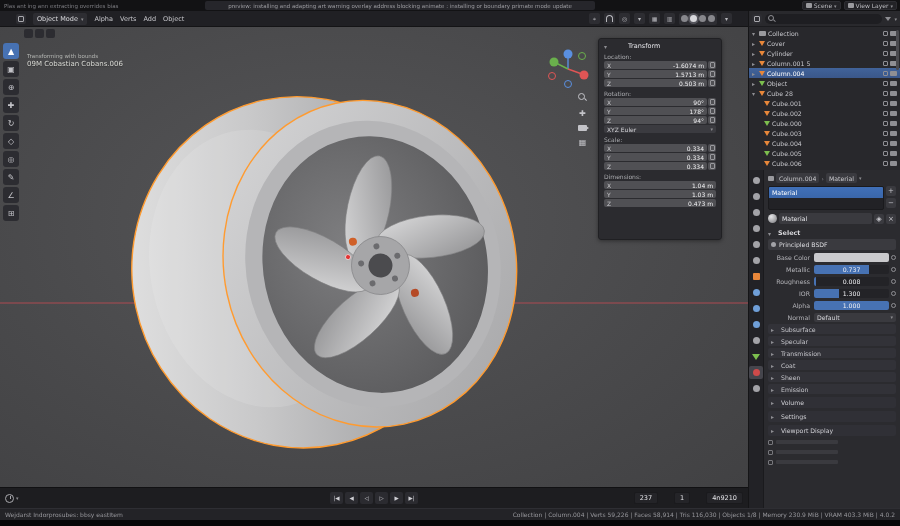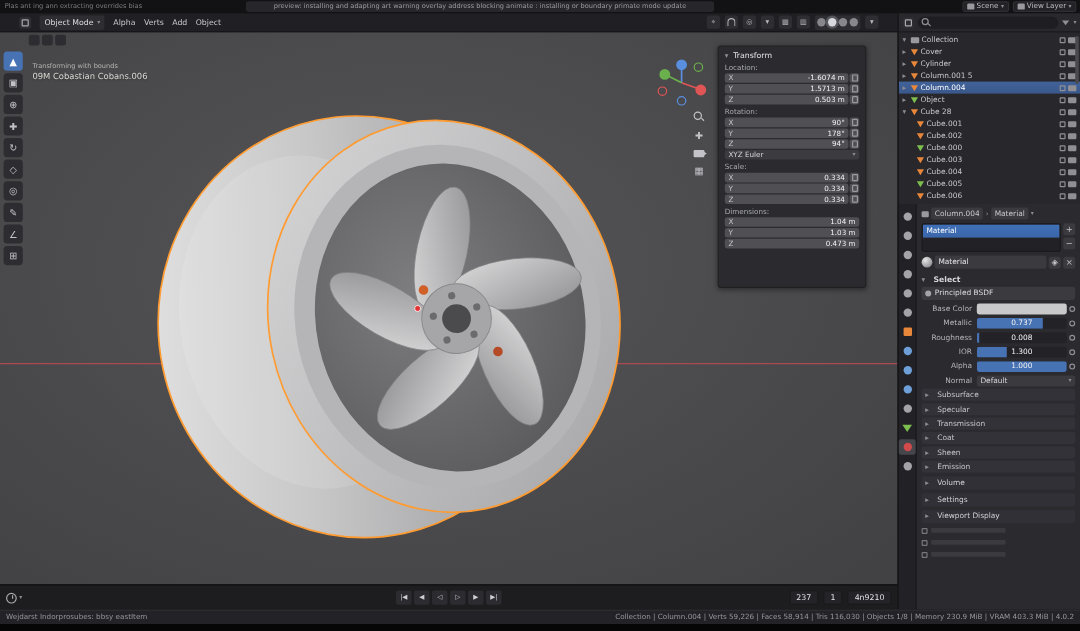--- a/index.html
+++ b/index.html
@@ -49,21 +49,21 @@
   #sideicons{position:absolute;left:578px;top:66px;display:flex;flex-direction:column;gap:7px;align-items:center}
   .sic{font-size:8px;color:#c3c3c8;line-height:9px}
   .mag{position:relative;width:9px;height:9px}
   .mag::before{content:"";position:absolute;left:0;top:0;width:5px;height:5px;border:1.2px solid #c3c3c8;border-radius:50%}
   .mag::after{content:"";position:absolute;left:6px;top:6px;width:3px;height:1.2px;background:#c3c3c8;transform:rotate(45deg)}
   .cam{width:9px;height:6px;background:#c3c3c8;border-radius:1px;position:relative}
   .cam::after{content:"";position:absolute;right:-2px;top:1px;border-left:3px solid #c3c3c8;border-top:2px solid transparent;border-bottom:2px solid transparent}
 
   
   #npanel{position:absolute;left:598px;top:11px;width:124px;height:202px;background:rgba(42,42,46,.97);border:1px solid #202023;border-radius:3px;padding:3px 5px;font-size:6px;box-shadow:0 1px 4px rgba(0,0,0,.4)}
-  .np-h{font-size:6.5px;color:#e4e4e8;display:flex;gap:0;align-items:center}
+  .np-h{font-size:6.5px;color:#e4e4e8;display:flex;gap:17px;align-items:center}
   .np-l{color:#aaabaf;margin:3px 0 1px}
   .np-row{display:flex;margin-bottom:1px;height:8px}
   .np-f{flex:1;background:#505054;border-radius:2px;display:flex;padding:0 3px;align-items:center}
   .np-f .ax{color:#c9c9cd;width:8px}
   .np-f .vv{margin-left:auto;color:#f2f2f4}
   .lock{width:8px;height:8px;background:#505054;border-radius:2px;margin-left:1px;display:flex;align-items:center;justify-content:center}
   .lock::before{content:"";width:3px;height:4px;border:1px solid #9a9a9e;border-radius:1px}
   .np-dd{height:8px;background:#3b3b40;border-radius:2px;display:flex;align-items:center;padding:0 3px;margin-top:1px;color:#d6d6da;justify-content:space-between}
   .exp{color:#8d8d92;font-size:6px;width:7px;flex:none}
 
@@ -119,21 +119,21 @@
   .ghost{margin-top:2px;height:8px;display:flex;gap:3px;align-items:center}
   .gbox{width:5px;height:5px;border:1px solid #77777c;border-radius:1px}
   .gbar{width:62px;height:4px;background:#3a3a3f;border-radius:1px}
 
   
   #timeline{left:0;top:487px;width:748px;height:21px;background:#1d1d20;border-top:1px solid #111113;display:flex;align-items:center;padding:0 5px}
   .clock{width:9px;height:9px;border:1.2px solid #a9a9ae;border-radius:50%;position:relative}
   .clock::after{content:"";position:absolute;left:3.5px;top:1.5px;width:1px;height:3px;background:#a9a9ae}
   #transport{position:absolute;left:330px;display:flex;gap:2px}
   .tbtn{min-width:13px;height:12px;background:#2b2b30;border-radius:2px;display:flex;align-items:center;justify-content:center;font-size:5.5px;color:#cfcfd4;padding:0 2px}
-  #tlfields{margin-left:auto;display:flex;gap:4px;align-items:center}
+  #tlfields{margin-left:auto;display:flex;gap:16px;align-items:center}
   .tfr{height:12px;background:#242428;border:1px solid #1a1a1d;border-radius:2px;display:flex;align-items:center;justify-content:center;font-size:6.5px;color:#e3e3e7;padding:0 5px}
 
   
   #statusbar{left:0;top:508px;width:900px;height:12px;background:#232327;border-top:1px solid #2e2e33;display:flex;align-items:center;padding:0 5px;font-size:6px;color:#96969b}
   #statusbar .right{margin-left:auto;white-space:nowrap}
   #blackstrip{left:0;top:520px;width:900px;height:6px;background:#060607}
 </style>
 </head>
 <body>
 

